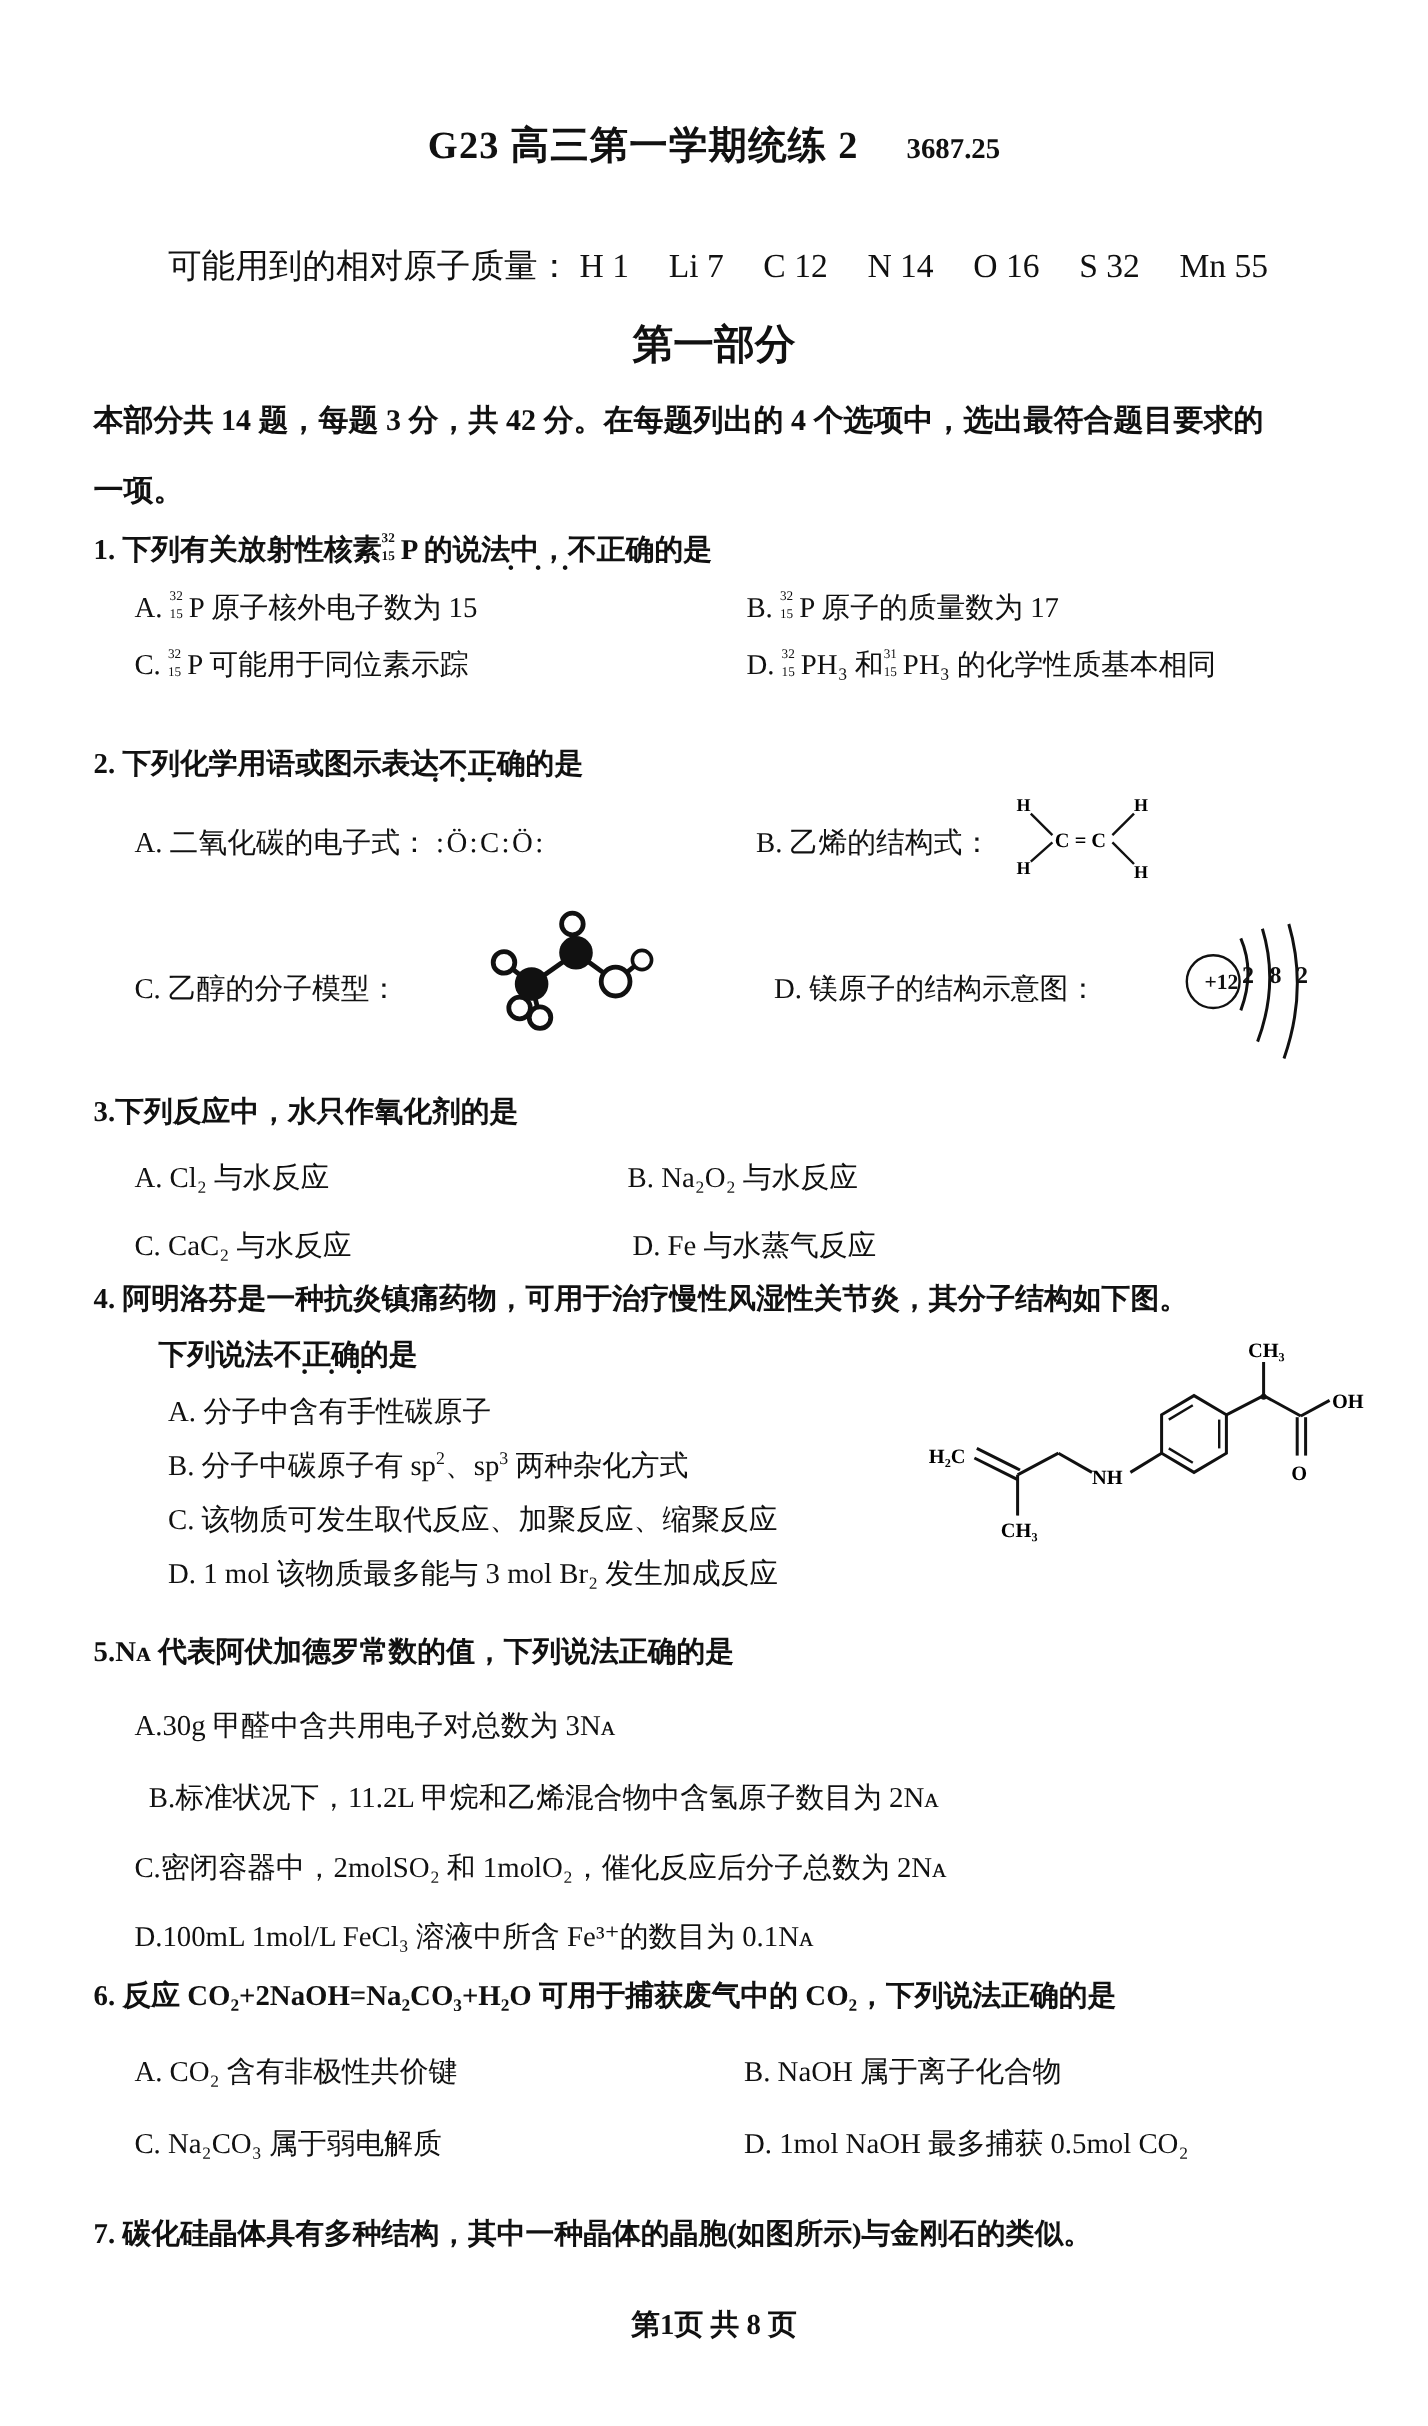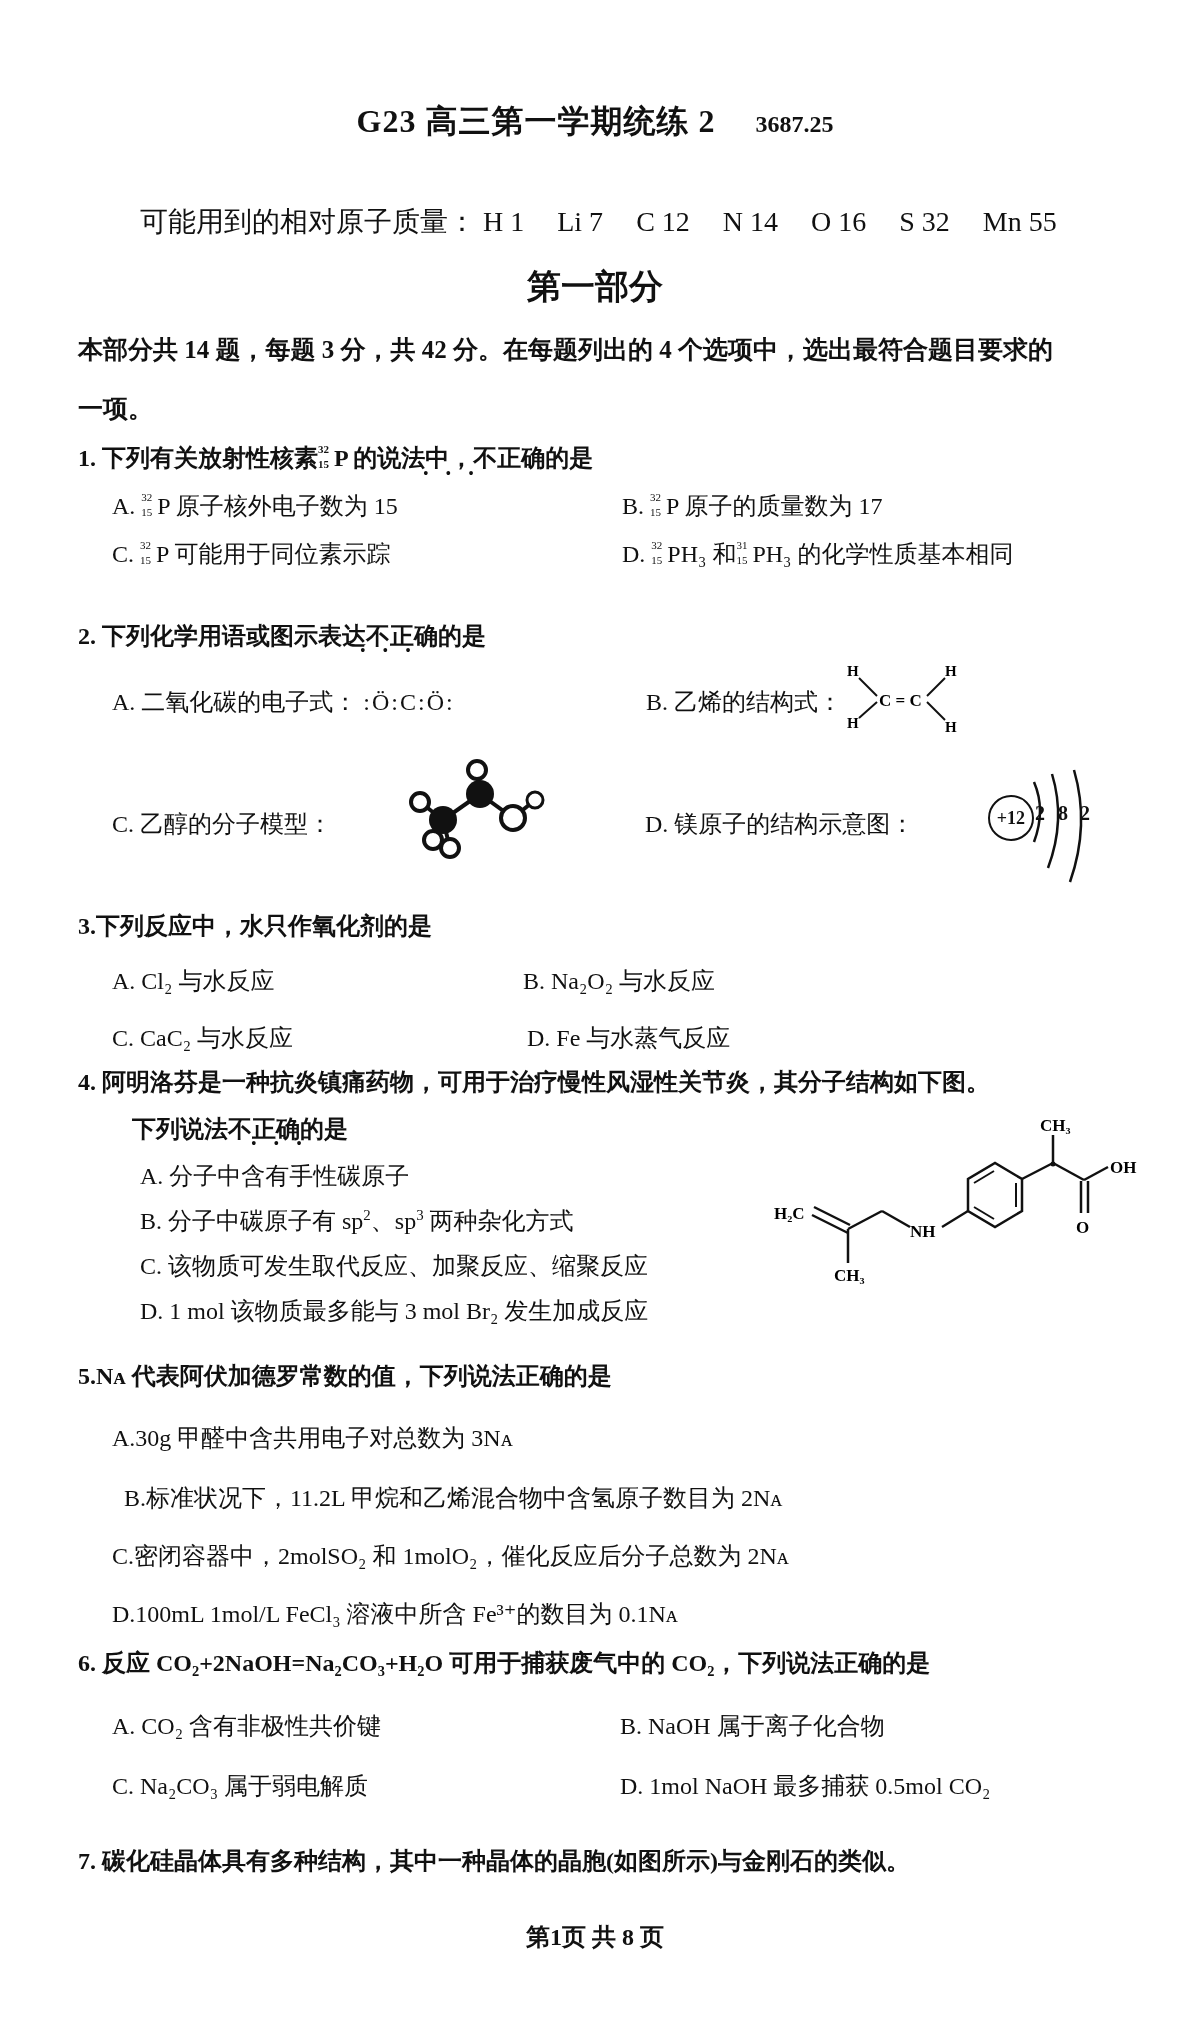--- a/index.html
+++ b/index.html
@@ -71,21 +71,21 @@
   <span>2.</span>
   <span>下列化学用语或图示表达不正确的是</span>
 </div>
 <div class="dots" style="left:360px; top:642px;">•••</div>
 
 <div class="abs opt" style="left:112px; top:686px;">
   <span>A.</span>
   <span>二氧化碳的电子式：</span>
   <span style="letter-spacing:2px;">:Ö:C:Ö:</span>
 </div>
-<div class="abs opt" style="left:630px; top:686px;margin-left:16px;">
+<div class="abs opt" style="left:630px; top:686px;">
   <span>B.</span>
   <span>乙烯的结构式：</span>
 </div>
 <svg style="left:845px; top:660px;" width="130" height="80">
   <text x="2" y="16" font-size="15" font-family="Liberation Serif, serif" font-weight="bold">H</text>
   <text x="2" y="68" font-size="15" font-family="Liberation Serif, serif" font-weight="bold">H</text>
   <line x1="14" y1="18" x2="32" y2="36" stroke="#111" stroke-width="2"></line>
   <line x1="14" y1="58" x2="32" y2="42" stroke="#111" stroke-width="2"></line>
   <text x="34" y="46" font-size="17" font-family="Liberation Serif, serif" font-weight="bold">C = C</text>
   <line x1="82" y1="36" x2="100" y2="18" stroke="#111" stroke-width="2"></line>
@@ -113,21 +113,21 @@
   <circle cx="140" cy="40" r="8" fill="#fff" stroke="#111" stroke-width="3"></circle>
   <circle cx="48" cy="60" r="14" fill="#111"></circle>
   <circle cx="85" cy="34" r="14" fill="#111"></circle>
   <circle cx="118" cy="58" r="12" fill="#fff" stroke="#111" stroke-width="4"></circle>
 </svg>
 
 <div class="abs opt" style="left:645px; top:808px;">
   <span>D.</span>
   <span>镁原子的结构示意图：</span>
 </div>
-<div class="abs" style="left:988px; top:795px; width:42px; height:42px; border:2px solid #111; border-radius:50%; text-align:center; line-height:42px; font-size:18px; font-weight:bold;"><span>+12</span></div>
+<div class="abs" style="left:988px; top:795px; width:42px; height:42px; border:2px solid #111; border-radius:50%; text-align:right; line-height:42px; font-size:18px; font-weight:bold;"><span>+12</span></div>
 <svg style="left:1030px; top:770px;" width="90" height="110">
   <path d="M4,12 Q16,40 4,72" fill="none" stroke="#111" stroke-width="2.5"></path>
   <path d="M22,4 Q36,50 18,98" fill="none" stroke="#111" stroke-width="2.5"></path>
   <path d="M44,0 Q60,55 40,112" fill="none" stroke="#111" stroke-width="2.5"></path>
 </svg>
 <div class="abs" style="left:1035px; top:802px; font-size:20px; font-weight:bold;">2</div>
 <div class="abs" style="left:1058px; top:802px; font-size:20px; font-weight:bold;">8</div>
 <div class="abs" style="left:1080px; top:802px; font-size:20px; font-weight:bold;">2</div>
 
 <div class="abs q" style="top:910px;">

